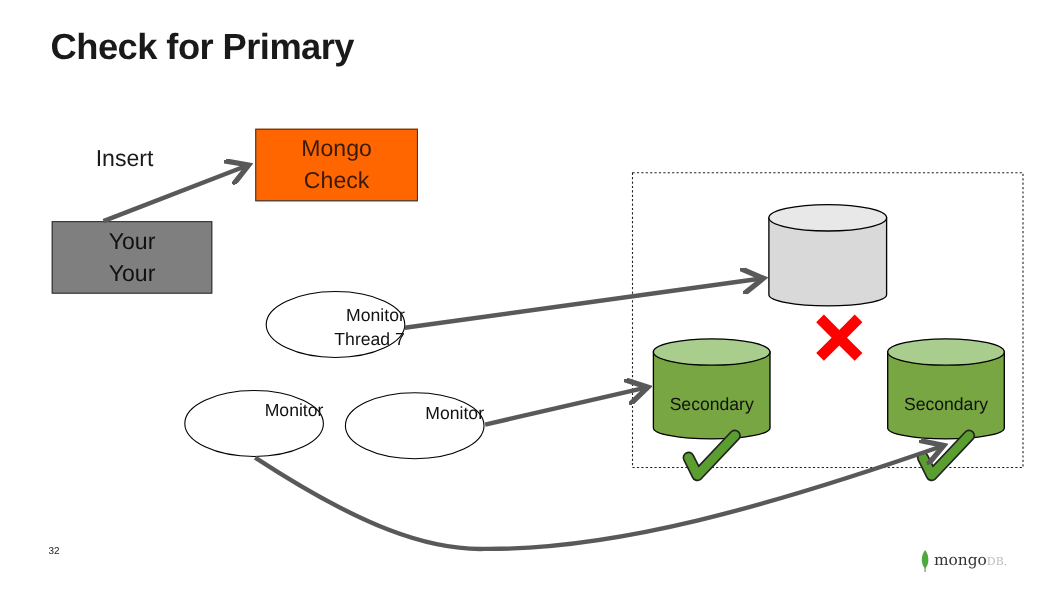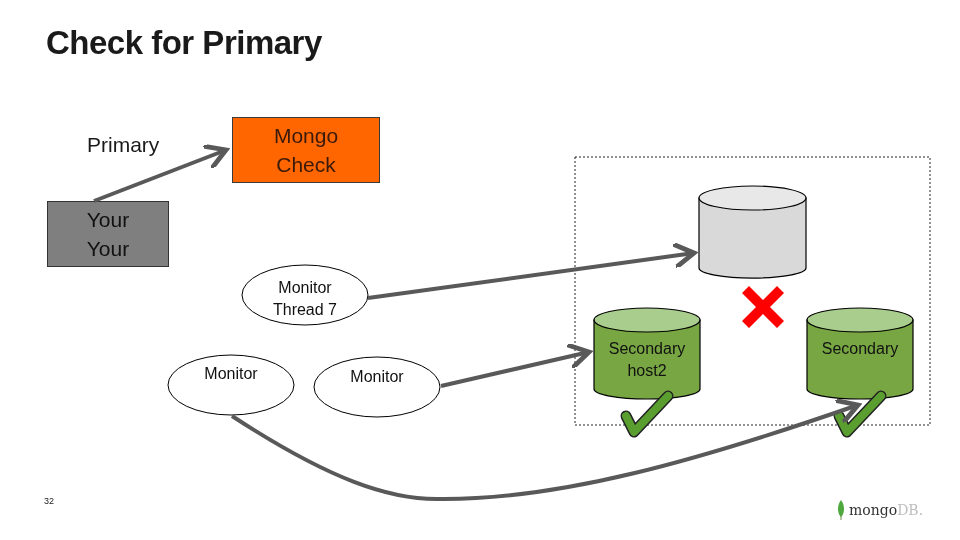--- a/index.html
+++ b/index.html
@@ -5,37 +5,37 @@
   html, body { margin:0; padding:0; background:#ffffff; }
   #stage { position:relative; width:960px; height:540px; overflow:hidden; background:#ffffff;
     font-family:"Liberation Sans", sans-serif; }
   .title { position:absolute; left:0; top:24px; width:764px; text-align:left;
     font-size:33px; font-weight:bold; color:#1a1a1a; letter-spacing:-0.5px;margin-left:46px; }
   .label { position:absolute; font-size:21px; color:#1a1a1a; }
   .box { position:absolute; display:flex; align-items:center; justify-content:center;
     text-align:center; font-size:21px; line-height:29px; box-sizing:border-box; }
   .client { left:232px; top:117px; width:148px; height:66px; background:#ff6600;
     border:1px solid #3a3a3a; color:#3a1a0a; }
-  .code { left:47px; top:201px; width:122px; height:66px; background:#7f7f7f;
+  .code { left:47px; top:201px; width:146px; height:66px; background:#7f7f7f;
     border:1px solid #333; color:#111; }
-  .ell-text { position:absolute; text-align:center; font-size:16px; line-height:22px; color:#111; }
-  .cyl-text { position:absolute; text-align:center; font-size:16px; line-height:22px; color:#111; }
+  .ell-text { position:absolute; text-align:right; font-size:16px; line-height:22px; color:#111; }
+  .cyl-text { position:absolute; text-align:center; font-size:16px; line-height:22px; color:#111;margin-top:20px; }
   svg.overlay { position:absolute; left:0; top:0; }
   .page-num { position:absolute; left:44px; top:496px; font-size:9px; color:#222; }
   .logo { position:absolute; left:836px; top:500px; display:flex; align-items:center; gap:3px; }
   .logo-m { font-family:"DejaVu Serif", serif; font-size:14px; color:#333; }
-  .logo-db { font-family:"DejaVu Serif", serif; font-size:14px; color:#bdbdbd; }
+  .logo-db { font-family:"DejaVu Serif", serif; font-size:10px; color:#bdbdbd; }
 </style>
 </head>
 <body>
 
 <div id="stage">
   <div class="title">Check for Primary</div>
 
-  <div class="label" style="left:87px; top:133px;">Primary</div>
+  <div class="label" style="left:87px; top:133px;">Insert</div>
 
   <div class="box client">
     <div>
       <div>Mongo</div>
       <div>Check</div>
     </div>
   </div>
 
   <div class="box code">
     <div>
@@ -101,21 +101,20 @@
   </div>
   <div class="ell-text" style="left:168px; top:363px; width:126px;">
     <div>Monitor</div>
   </div>
   <div class="ell-text" style="left:314px; top:366px; width:126px;">
     <div>Monitor</div>
   </div>
 
   <div class="cyl-text" style="left:594px; top:338px; width:106px;">
     <div>Secondary</div>
-    <div>host2</div>
   </div>
   <div class="cyl-text" style="left:807px; top:338px; width:106px;">
     <div>Secondary</div>
   </div>
 
   <div class="page-num">32</div>
 
   <div class="logo">
     <svg width="10" height="20" viewBox="0 0 10 20">
       <path d="M5,0 C9,5 9,13 5,17 C1,13 1,5 5,0 Z" fill="#4fa83d"></path>

